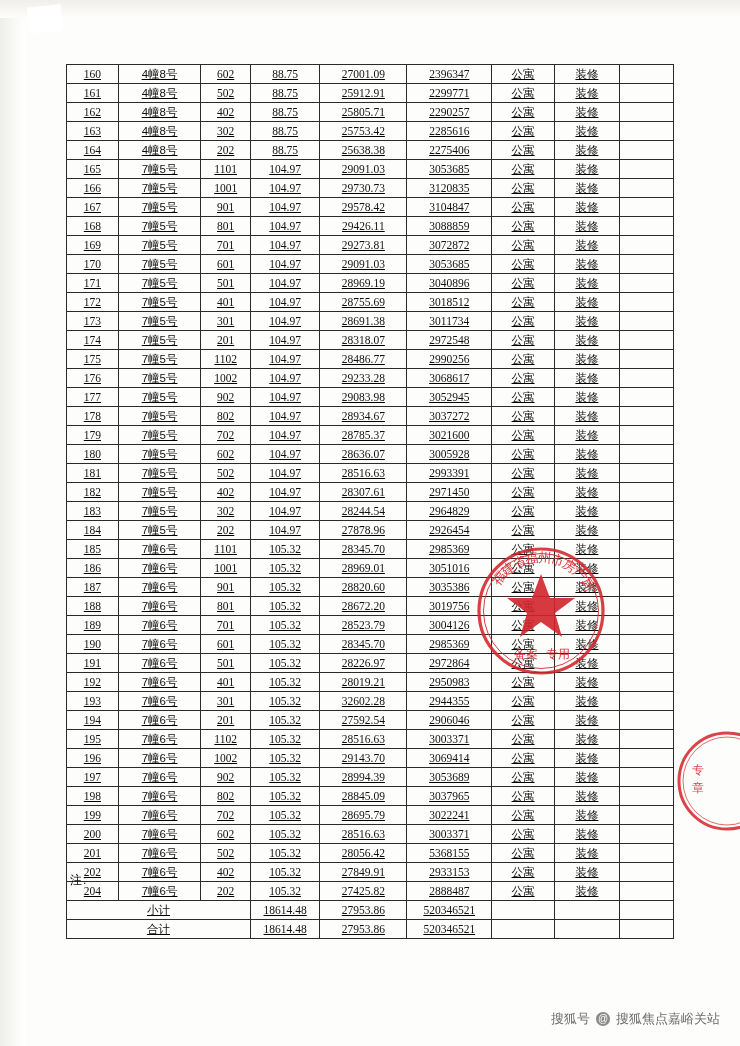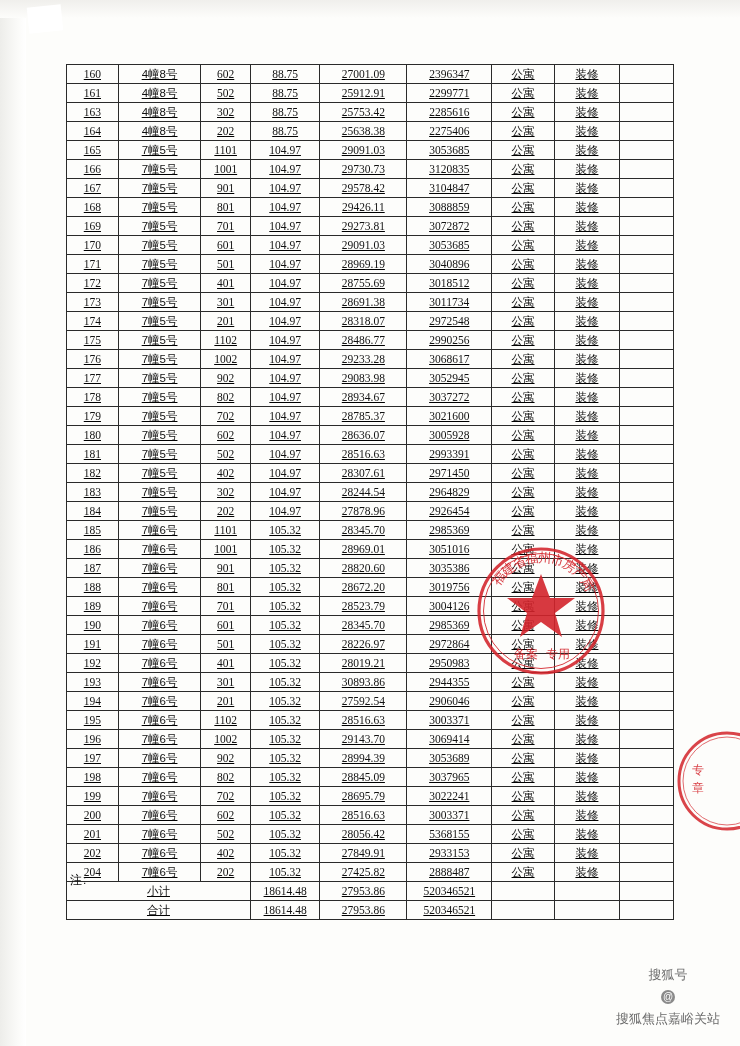--- a/index.html
+++ b/index.html
@@ -124,21 +124,20 @@
   .footer {
     position: absolute;
     right: 20px;
     bottom: 18px;
     display: flex;
     align-items: center;
     gap: 6px;
     color: #6b6b6b;
     font-family: "Liberation Sans", "DejaVu Sans", sans-serif;
     font-size: 13px;
-    flex-direction: column;
   }
   .footer .dot {
     display: inline-block;
     width: 14px; height: 14px;
     border-radius: 50%;
     background: #8a8a8a;
     color: #fff;
     font-size: 10px;
     line-height: 14px;
     text-align: center;
@@ -171,20 +170,31 @@
             <td class="c-bldg cn">4幢8号</td>
             <td class="c-room num">502</td>
             <td class="c-area num">88.75</td>
             <td class="c-price num">25912.91</td>
             <td class="c-total num">2299771</td>
             <td class="c-type cn">公寓</td>
             <td class="c-deco cn">装修</td>
             <td class="c-last num"></td>
           </tr>
           <tr>
+            <td class="c-no num">162</td>
+            <td class="c-bldg cn">4幢8号</td>
+            <td class="c-room num">402</td>
+            <td class="c-area num">88.75</td>
+            <td class="c-price num">25805.71</td>
+            <td class="c-total num">2290257</td>
+            <td class="c-type cn">公寓</td>
+            <td class="c-deco cn">装修</td>
+            <td class="c-last num"></td>
+          </tr>
+          <tr>
             <td class="c-no num">163</td>
             <td class="c-bldg cn">4幢8号</td>
             <td class="c-room num">302</td>
             <td class="c-area num">88.75</td>
             <td class="c-price num">25753.42</td>
             <td class="c-total num">2285616</td>
             <td class="c-type cn">公寓</td>
             <td class="c-deco cn">装修</td>
             <td class="c-last num"></td>
           </tr>
@@ -505,21 +515,21 @@
             <td class="c-total num">2950983</td>
             <td class="c-type cn">公寓</td>
             <td class="c-deco cn">装修</td>
             <td class="c-last num"></td>
           </tr>
           <tr>
             <td class="c-no num">193</td>
             <td class="c-bldg cn">7幢6号</td>
             <td class="c-room num">301</td>
             <td class="c-area num">105.32</td>
-            <td class="c-price num">30893.86</td>
+            <td class="c-price num">32602.28</td>
             <td class="c-total num">2944355</td>
             <td class="c-type cn">公寓</td>
             <td class="c-deco cn">装修</td>
             <td class="c-last num"></td>
           </tr>
           <tr>
             <td class="c-no num">194</td>
             <td class="c-bldg cn">7幢6号</td>
             <td class="c-room num">201</td>
             <td class="c-area num">105.32</td>

